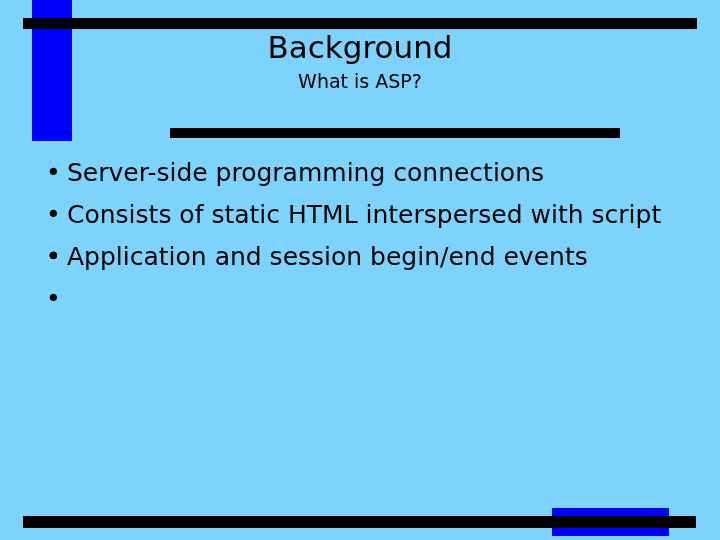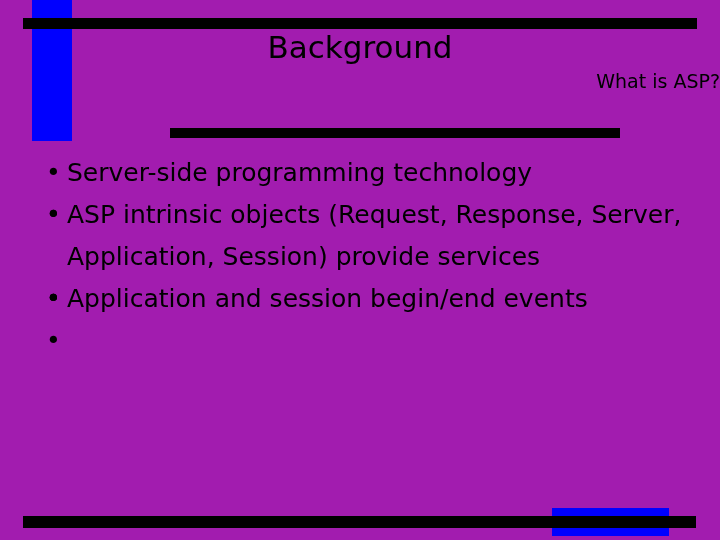--- a/index.html
+++ b/index.html
@@ -4,21 +4,21 @@
 <style>
   html, body {
     margin: 0;
     padding: 0;
     background: #ffffff;
   }
   #slide {
     position: relative;
     width: 720px;
     height: 540px;
-    background: #a21caf;
+    background: #7dd3fc;
     overflow: hidden;
     font-family: "DejaVu Sans", "Liberation Sans", sans-serif;
   }
 
   
   .deco-blue-vert {
     position: absolute;
     left: 32px;
     top: 0px;
     width: 40px;
@@ -48,21 +48,20 @@
     color: #000000;
     letter-spacing: 0px;
     font-weight: 400;
   }
   .slide-subtitle {
     font-size: 19px;
     line-height: 26px;
     color: #000000;
     margin-top: 2px;
     font-weight: 400;
-    text-align: right;
   }
 
   .deco-black-rule {
     position: absolute;
     left: 170px;
     top: 128px;
     width: 450px;
     height: 10px;
     background: #000000;
   }
@@ -123,28 +122,28 @@
   <div class="title-block">
     <div class="slide-title">Background</div>
     <div class="slide-subtitle">What is ASP?</div>
   </div>
 
   <div class="deco-black-rule"></div>
 
   <ul class="body-list">
     <li class="bullet-item">
       <span class="bullet-dot">•</span>
-      <span>Server-side programming technology</span>
+      <span>Server-side programming connections</span>
     </li>
     <li class="bullet-item">
       <span class="bullet-dot">•</span>
+      <span>Consists of static HTML interspersed with script</span>
     </li>
     <li class="bullet-item">
       <span class="bullet-dot">•</span>
-      <span>ASP intrinsic objects (Request, Response, Server, Application, Session) provide services</span>
     </li>
     <li class="bullet-item">
       <span class="bullet-dot">•</span>
     </li>
     <li class="bullet-item">
       <span class="bullet-dot">•</span>
     </li>
     <li class="bullet-item">
       <span class="bullet-dot">•</span>
       <span>Application and session begin/end events</span>

